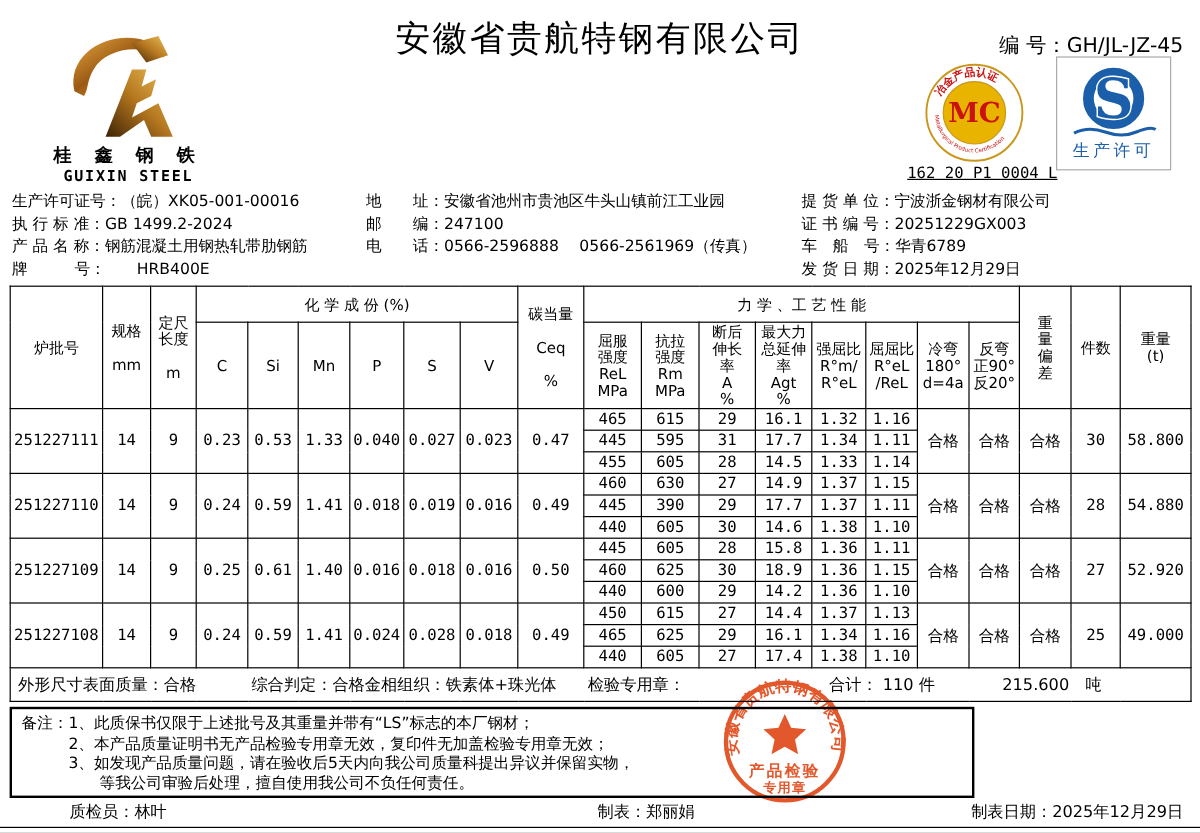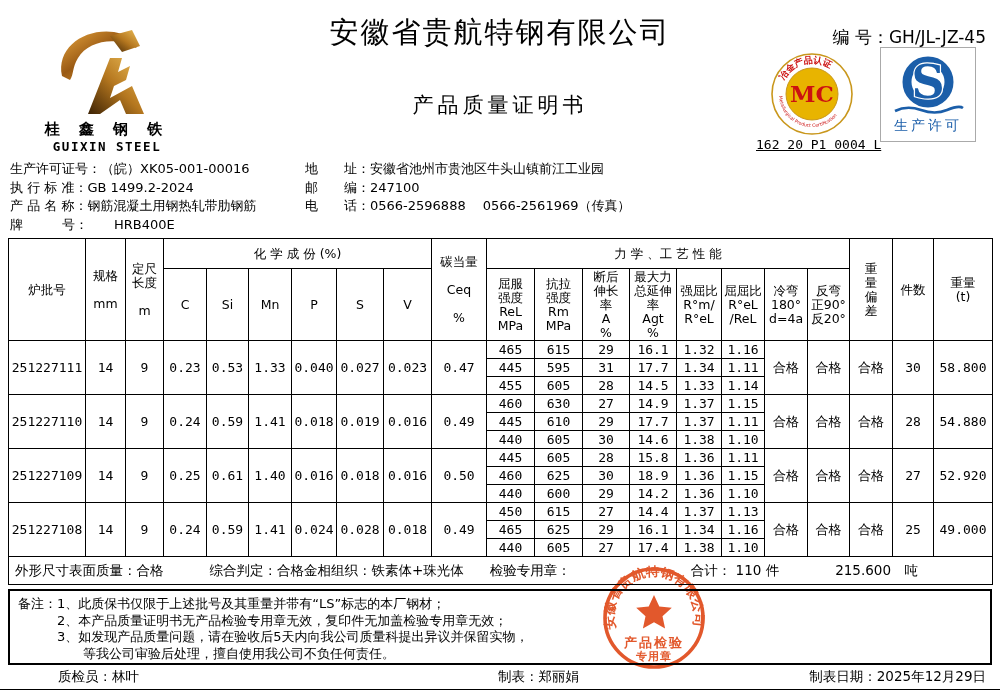--- a/index.html
+++ b/index.html
@@ -36,21 +36,21 @@
   .cert-table th, .cert-table td { border:1px solid #000; text-align:center; vertical-align:middle; padding:0; overflow:hidden; }
   .cert-table thead th { font-weight:normal; font-size:12.5px; line-height:14px; white-space:pre-line; }
   .cert-table tr.h-top th { height:30px; }
   .cert-table tr.h-sub th { height:72px; }
   .cert-table tbody td { font-size:13px; height:18px; font-family:"DejaVu Sans Mono","DejaVu Sans",sans-serif; }
   .cert-table td.c-pass { font-family:"DejaVu Sans","Liberation Sans",sans-serif; }
   .cert-table .summary-cell { height:28px; font-size:13.5px; }
   .summary-flex { display:flex; align-items:flex-end; white-space:nowrap; }
   .summary-flex span { display:inline-block; }
   
-  .remarks { position:absolute; left:8px; top:589px; width:984px; height:76px; border:2px solid #000; font-size:13px; line-height:16.5px; padding:5px 0 0 8px; display:flex; }
+  .remarks { position:absolute; left:8px; top:589px; width:804px; height:76px; border:2px solid #000; font-size:13px; line-height:16.5px; padding:5px 0 0 8px; display:flex; }
   .remarks-label { white-space:nowrap; }
   .remark-line { white-space:nowrap; }
   
   .footer { position:absolute; left:0; top:668px; width:1000px; font-size:13.5px; }
   .footer .f-qc { position:absolute; left:58px; }
   .footer .f-tab { position:absolute; left:498px; }
   .footer .f-date { position:absolute; right:14px;margin-left:19px; }
   .bottom-rule { position:absolute; left:0; top:689px; width:1000px; border-top:1.5px solid #000; }
   
   .stamp { position:absolute; left:601px; top:565px; mix-blend-mode:multiply; opacity:.92; }
@@ -77,21 +77,20 @@
       </defs>
       <path d="M14,52 C8,24 36,4 66,8 C84,11 92,20 88,24 C70,12 40,16 30,34 C24,44 26,50 22,56 Z" fill="url(#gold)"></path>
       <path d="M40,90 L62,34 L74,34 L70,48 L82,42 L78,56 L66,62 L62,74 L84,62 L96,90 L78,90 L72,76 L52,90 Z" fill="url(#gold2)"></path>
       <path d="M62,12 L84,6 L92,22 L74,28 Z" fill="url(#gold2)"></path>
     </svg>
     <div class="logo-cn">桂 鑫 钢 铁</div>
     <div class="logo-en">GUIXIN STEEL</div>
   </div>
 
   <div class="title">安徽省贵航特钢有限公司</div>
-  <div class="subtitle">产品质量证明书</div>
 
   <div class="serial">
     <span>编 号：</span><span>GH/JL-JZ-45</span>
   </div>
 
   <div class="mc-badge">
     <svg width="84" height="84" viewBox="0 0 84 84">
       <circle cx="42" cy="42" r="40" fill="#fff" stroke="#c9971c" stroke-width="1.6"></circle>
       <circle cx="42" cy="42" r="26" fill="#e8b400" stroke="#c9971c" stroke-width="1"></circle>
       <path id="mcTop" d="M 11,42 A 31,31 0 1 1 73,42" fill="none"></path>
@@ -115,20 +114,26 @@
   <div class="info-col c1">
       <div class="info-line"><span class="info-label">生产许可证号：</span><span>（皖）XK05-001-00016</span></div>
       <div class="info-line"><span class="info-label">执 行 标 准：</span><span>GB 1499.2-2024</span></div>
       <div class="info-line"><span class="info-label">产 品 名 称：</span><span>钢筋混凝土用钢热轧带肋钢筋</span></div>
       <div class="info-line"><span class="info-label">牌　　　号：</span><span>　　HRB400E</span></div>
     </div>
   <div class="info-col c2">
       <div class="info-line"><span class="info-label">地　　址：</span><span>安徽省池州市贵池区牛头山镇前江工业园</span></div>
       <div class="info-line"><span class="info-label">邮　　编：</span><span>247100</span></div>
       <div class="info-line"><span class="info-label">电　　话：</span><span>0566-2596888　 0566-2561969（传真）</span></div>
+    </div>
+  <div class="info-col c3">
+      <div class="info-line"><span class="info-label">提 货 单 位：</span><span>宁波浙金钢材有限公司</span></div>
+      <div class="info-line"><span class="info-label">证 书 编 号：</span><span>20251229GX003</span></div>
+      <div class="info-line"><span class="info-label">车　船　号：</span><span>华青6789</span></div>
+      <div class="info-line"><span class="info-label">发 货 日 期：</span><span>2025年12月29日</span></div>
     </div>
 
   <table class="cert-table">
     <colgroup>
       <col style="width:77px">
         <col style="width:40px">
         <col style="width:38px">
       <col style="width:43px">
         <col style="width:42px">
         <col style="width:43px">
@@ -270,21 +275,21 @@
           <td>1.37</td>
           <td>1.15</td>
           <td rowspan="3" class="c-pass">合格</td>
           <td rowspan="3" class="c-pass">合格</td>
           <td rowspan="3" class="c-pass">合格</td>
           <td rowspan="3">28</td>
           <td rowspan="3">54.880</td>
         </tr>
         <tr>
           <td>445</td>
-          <td>610</td>
+          <td>390</td>
           <td>29</td>
           <td>17.7</td>
           <td>1.37</td>
           <td>1.11</td>
         </tr>
         <tr>
           <td>440</td>
           <td>605</td>
           <td>30</td>
           <td>14.6</td>

